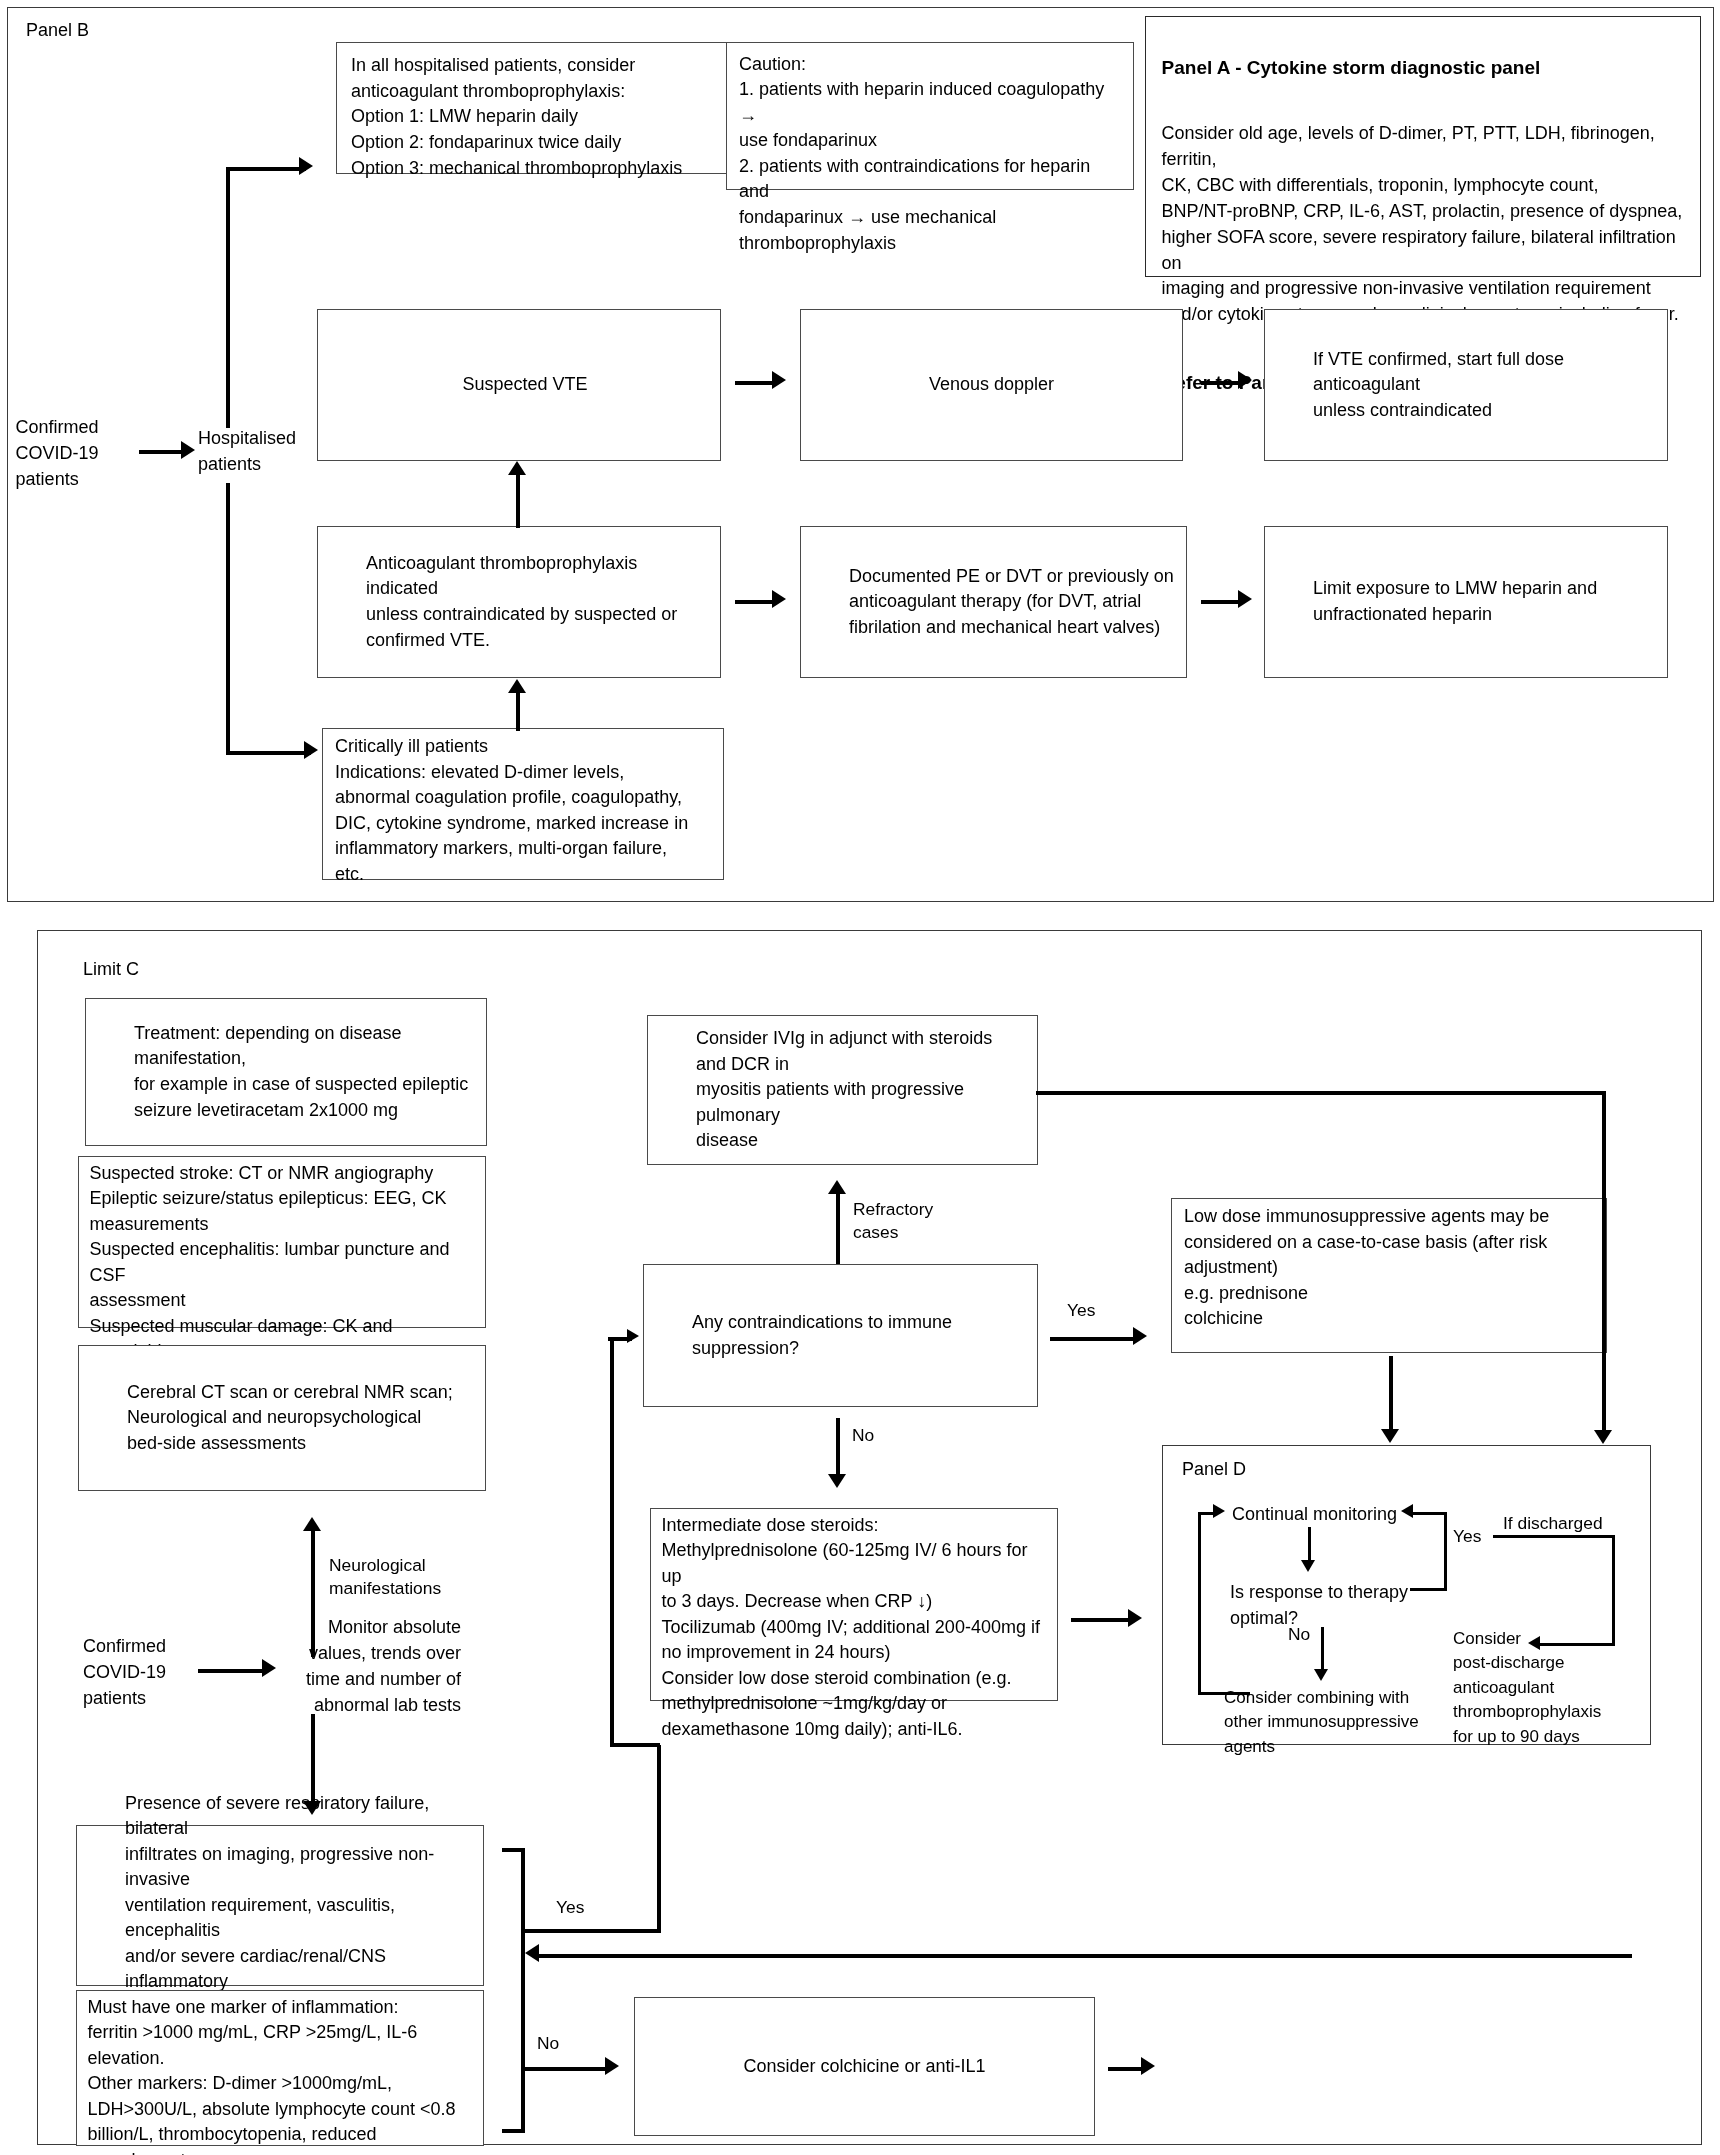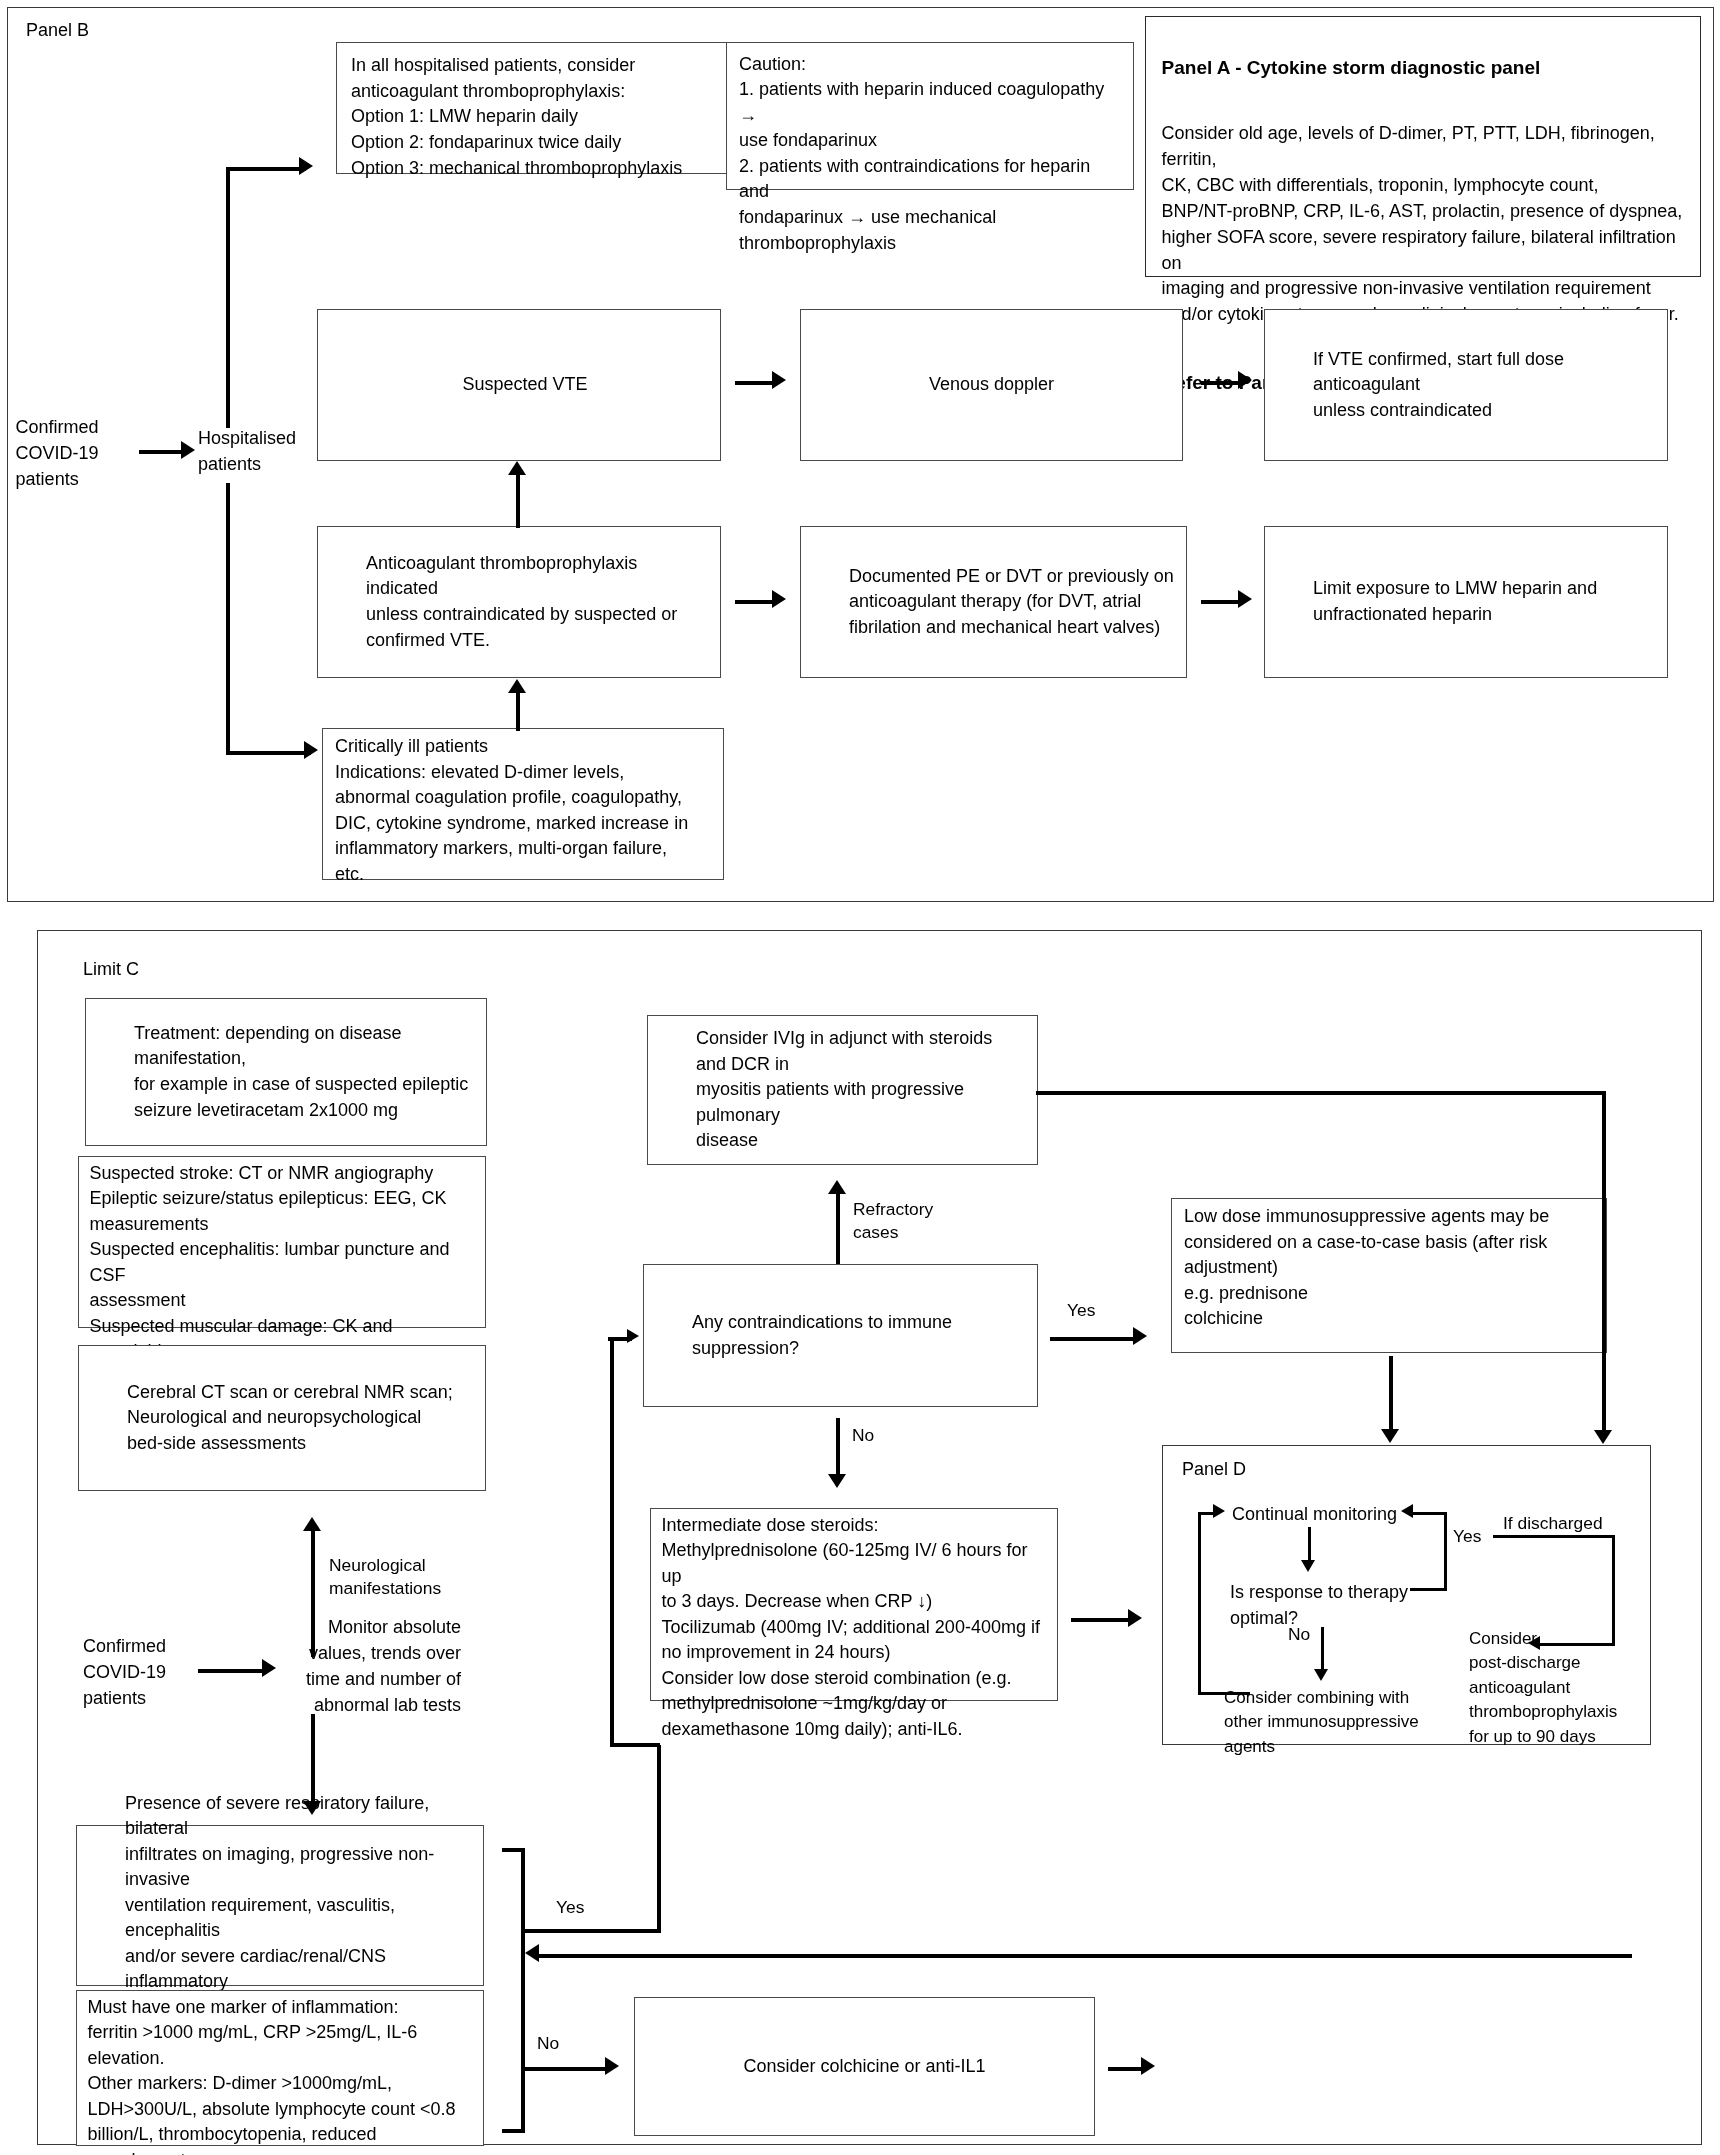--- a/index.html
+++ b/index.html
@@ -280,20 +280,20 @@
   <div class="freetext" style="left:1224px;top:1686px;width:217px;font-size:17px;">Consider combining with
 other immunosuppressive
 agents</div>
 
   <div class="lbl" style="left:1503px;top:1512px;">If discharged</div>
   <div class="ln hthin" style="left:1493px;top:1535px;width:122px;"></div>
   <div class="ln vthin" style="left:1612px;top:1535px;height:111px;"></div>
   <div class="ln hthin" style="left:1540px;top:1643px;width:75px;"></div>
   <div class="ah ah-l-sm" style="left:1528px;top:1636px;"></div>
 
-  <div class="freetext" style="left:1453px;top:1627px;width:183px;font-size:17px;margin-left:16px;">Consider
+  <div class="freetext" style="left:1453px;top:1627px;width:183px;font-size:17px;">Consider
 post-discharge
 anticoagulant
 thromboprophylaxis
 for up to 90 days</div>
 
 </div>
 
 
 </body></html>

